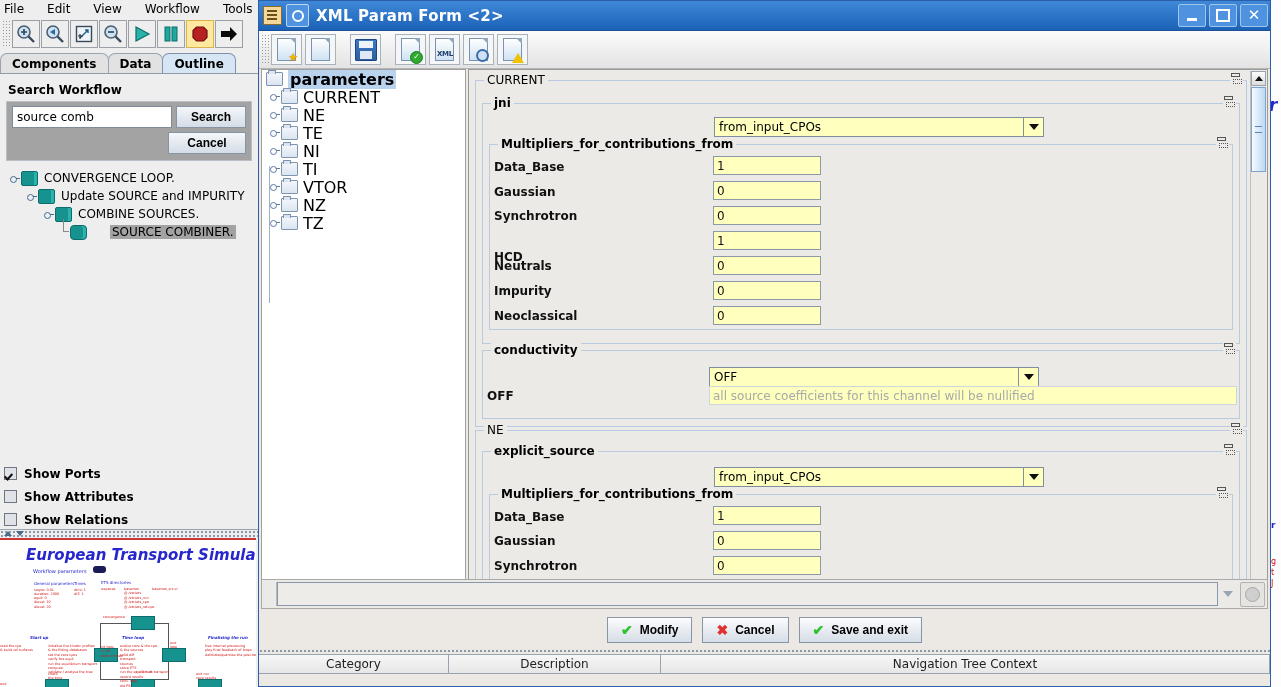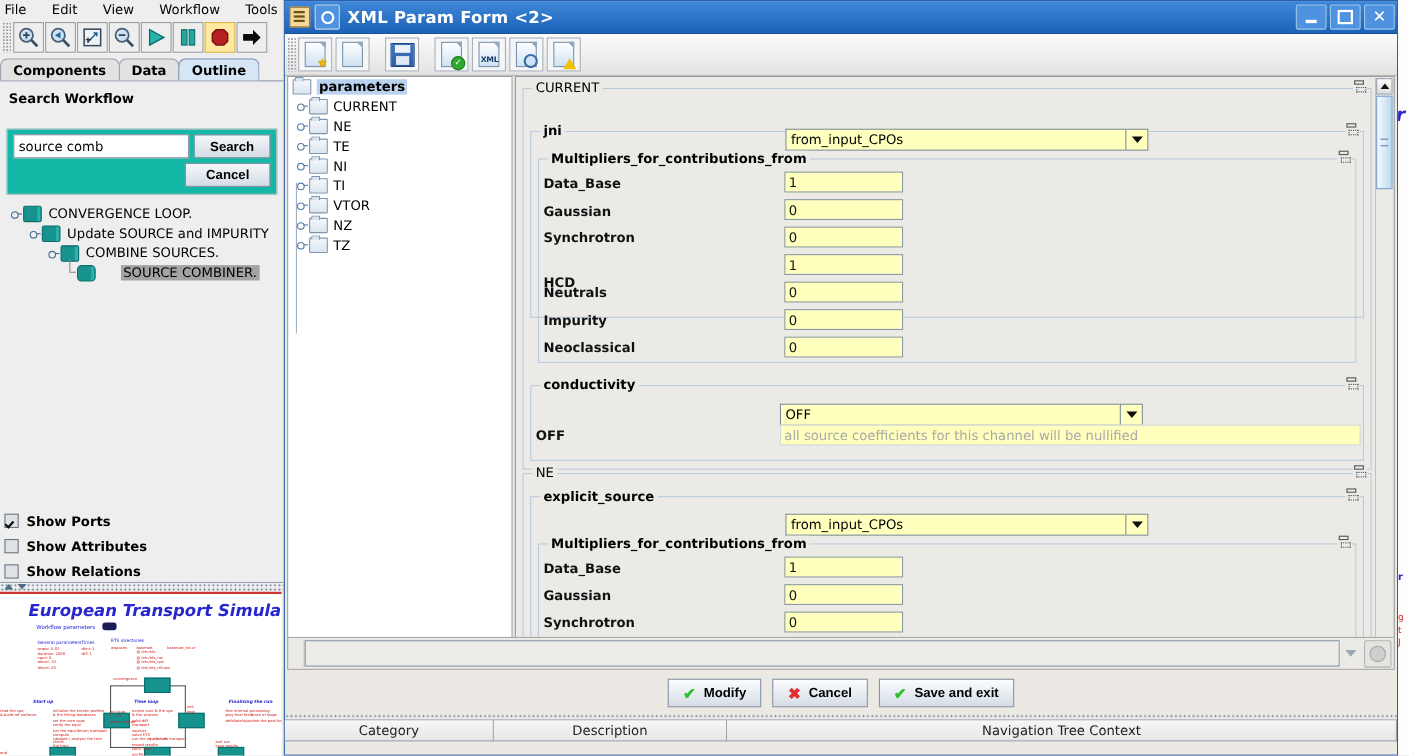--- a/index.html
+++ b/index.html
@@ -27,21 +27,21 @@
        border-radius:7px 7px 0 0;box-sizing:border-box;}
   .tab.sel{background:#d6e6f5;border-color:#7d93ad;}
   .panelpad{padding:6px 6px 0 6px;}
   .grouptitle{font-weight:bold;font-size:12px;margin:3px 0 4px 2px;}
   .searchrow{display:flex;}
   .searchinput{flex:1;height:22px;border:1px solid #7f8b99;background:#fff;font-size:12px;
                padding:0 4px;box-sizing:border-box;font-family:"DejaVu Sans",sans-serif;}
   .sbtn{width:78px;height:22px;margin-left:4px;font-weight:bold;font-size:12px;
         background:linear-gradient(#f4f7fa,#d4dce6);border:1px solid #8794a5;box-sizing:border-box;}
   .cancelrow{display:flex;justify-content:flex-end;margin-top:4px;}
-  #searchbox{border:1px solid #b9bfc6;background:#14b8a6;padding:4px 5px 6px 5px;margin-top:20px;}
+  #searchbox{border:1px solid #b9bfc6;background:#a3a3a3;padding:4px 5px 6px 5px;margin-top:4px;}
   #treearea{margin-top:8px;padding-left:4px;}
   .trow{display:flex;align-items:center;height:18px;font-size:12px;white-space:nowrap;}
   .thandle{width:9px;height:9px;margin-right:2px;position:relative;flex:none;}
   .thandle:before{content:"";position:absolute;left:0;top:2px;width:5px;height:5px;border-radius:50%;
                   border:1px solid #4a6b8a;background:#eaf0f6;}
   .thandle:after{content:"";position:absolute;left:6px;top:4px;width:4px;height:1px;background:#4a6b8a;}
   .elbow{width:9px;height:18px;position:relative;flex:none;}
   .elbow:before{content:"";position:absolute;left:2px;top:-4px;width:1px;height:12px;background:#8a8a8a;}
   .elbow:after{content:"";position:absolute;left:2px;top:8px;width:6px;height:1px;background:#8a8a8a;}
   .nodeicon{width:15px;height:13px;background:#17938f;border:1px solid #0d6d6a;border-radius:2px;
@@ -110,21 +110,21 @@
   .warn{position:absolute;right:-3px;bottom:-3px;width:0;height:0;border-left:6px solid transparent;
         border-right:6px solid transparent;border-bottom:10px solid #f2c200;}
   .floppy{width:20px;height:20px;background:linear-gradient(#3e78c4,#2d5ea0);border:1px solid #1d447c;
           position:relative;border-radius:1px;}
   .floppy:before{content:"";position:absolute;left:3px;top:1px;width:14px;height:7px;background:#eef3f9;}
   .floppy:after{content:"";position:absolute;left:4px;bottom:1px;width:12px;height:8px;background:#dfe9f5;}
   
   #xbody{position:absolute;left:0;top:67px;width:1011px;height:541px;}
   #navtree{position:absolute;left:2px;top:1px;width:205px;height:537px;background:#fff;
            border:1px solid #a0a0a0;box-sizing:border-box;overflow:hidden;}
-  .ntrow{display:flex;align-items:center;height:18px;padding-left:2px;font-size:12px;}
+  .ntrow{display:flex;align-items:center;height:18px;padding-left:2px;font-size:16px;}
   .ntrow.root{font-weight:bold;}
   .folder{width:15px;height:12px;margin-right:5px;flex:none;position:relative;
           background:linear-gradient(#f4f7fb,#dbe5f0);border:1px solid #7e93ad;border-radius:1px;}
   .folder:before{content:"";position:absolute;left:1px;top:-3px;width:6px;height:3px;
           background:#dbe5f0;border:1px solid #7e93ad;border-bottom:none;border-radius:1px 1px 0 0;}
   .nthandle{width:13px;height:18px;position:relative;flex:none;}
   .nthandle:before{content:"";position:absolute;left:2px;top:6px;width:5px;height:5px;border-radius:50%;
                    border:1px solid #5a7ba6;background:#fff;}
   .nthandle:after{content:"";position:absolute;left:8px;top:8px;width:4px;height:1px;background:#5a7ba6;}
   .ntvline{position:absolute;left:7px;top:96px;width:1px;height:137px;background:#9fb0c4;}
@@ -465,21 +465,21 @@
     </div>
 
     <div id="formpane">
       <div id="formcanvas">
 
         <div class="grp" style="left:6px;top:10px;width:772px;height:347px;">
           <span class="lg">CURRENT</span>
           <span class="collapse"></span>
         </div>
 
-        <div class="grp" style="left:13px;top:49px;width:758px;height:170px;padding-left:32px;">
+        <div class="grp" style="left:13px;top:33px;width:758px;height:241px;padding-left:32px;">
           <span class="lg b">jni</span>
           <span class="collapse"></span>
         </div>
         <div class="fcombo" style="left:245px;top:47px;width:330px;">
           <span class="val">from_input_CPOs</span>
           <span class="arw">
               <i></i>
             </span>
         </div>
 

